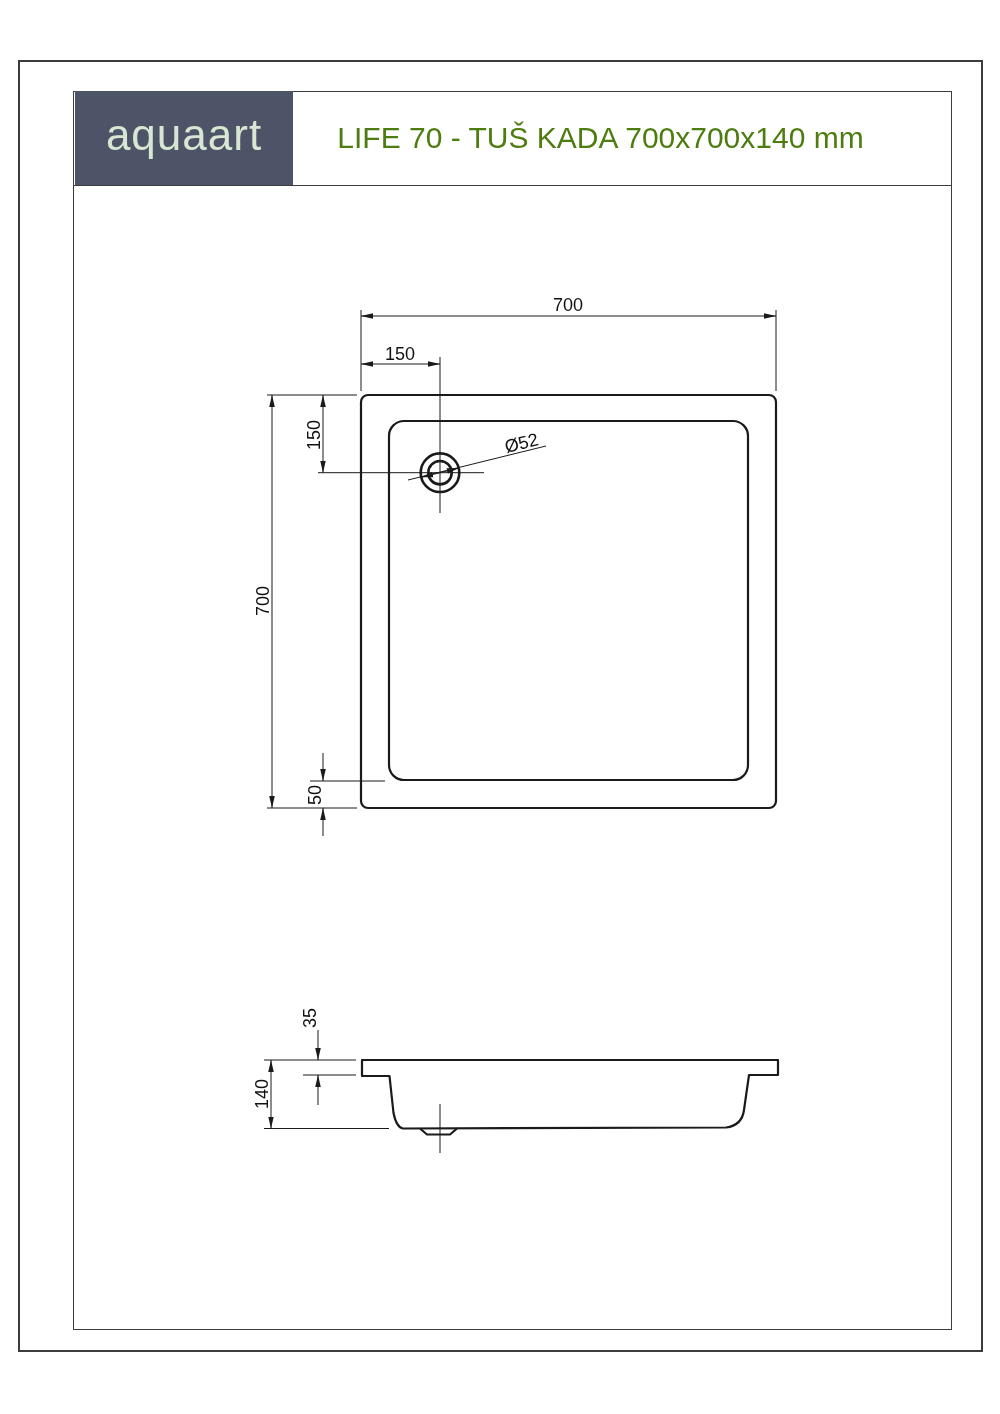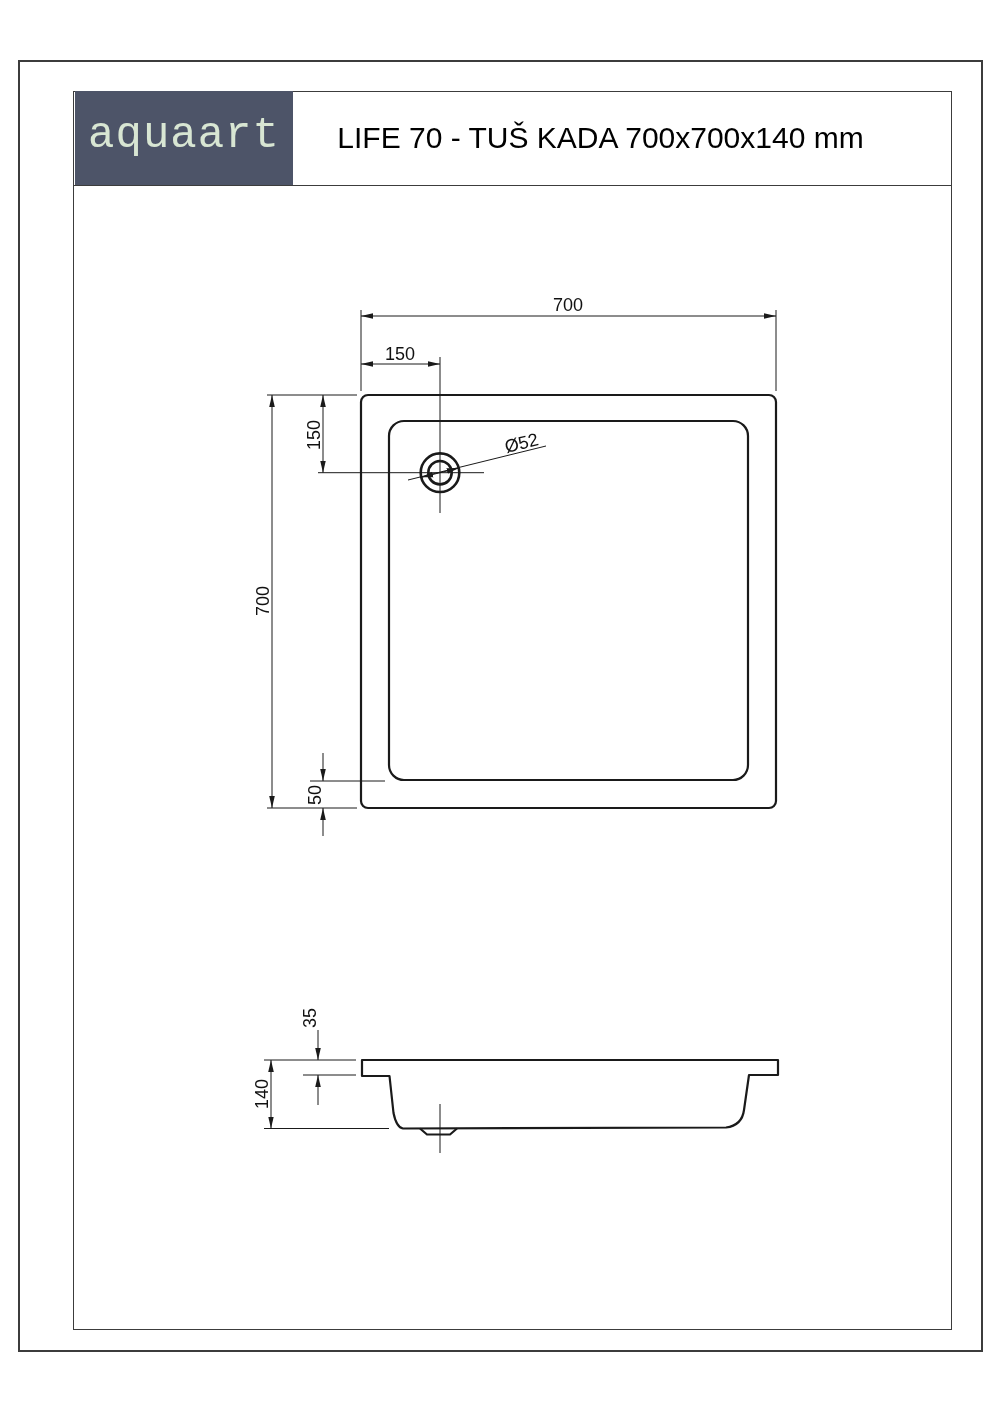--- a/index.html
+++ b/index.html
@@ -18,27 +18,27 @@
   .header-row{
     position:absolute;left:73px;top:91px;width:879px;height:95px;
     border-bottom:1.5px solid #3c3c3c;box-sizing:border-box;
   }
   .logo-box{
     position:absolute;left:2px;top:0px;width:218px;height:94px;
     background:#4d5468;display:flex;align-items:center;justify-content:center;
   }
   .logo-text{
     color:#d8e6d3;font-size:44px;font-weight:300;letter-spacing:1px;
-    font-family:Liberation Mono, monospace;
+    font-family:Liberation Sans, sans-serif;
     padding-bottom:6px;
   }
   .title{
     position:absolute;left:220px;right:44px;top:0;height:94px;
     display:flex;align-items:center;justify-content:center;
-    font-size:30px;color:#000000;white-space:nowrap;
+    font-size:30px;color:#4d7c0f;white-space:nowrap;
   }
   svg.drawing{position:absolute;left:0;top:0;}
   .obj{fill:none;stroke:#1a1a1a;stroke-width:2.2px;stroke-linejoin:round;}
   .obj2{fill:none;stroke:#1a1a1a;stroke-width:2.6px;}
   .thin{fill:none;stroke:#1a1a1a;stroke-width:1px;}
   .dimtext{font-family:"Liberation Sans",sans-serif;font-size:18px;fill:#111;}
 </style>
 </head>
 <body>
 

